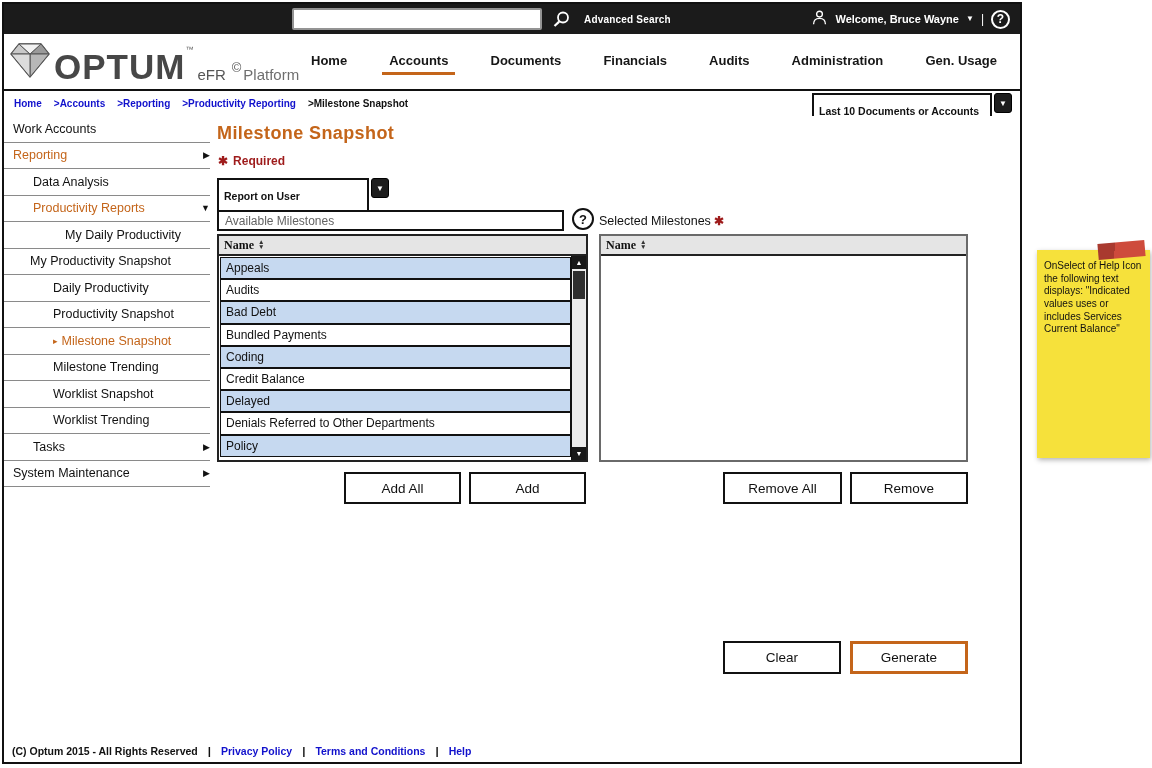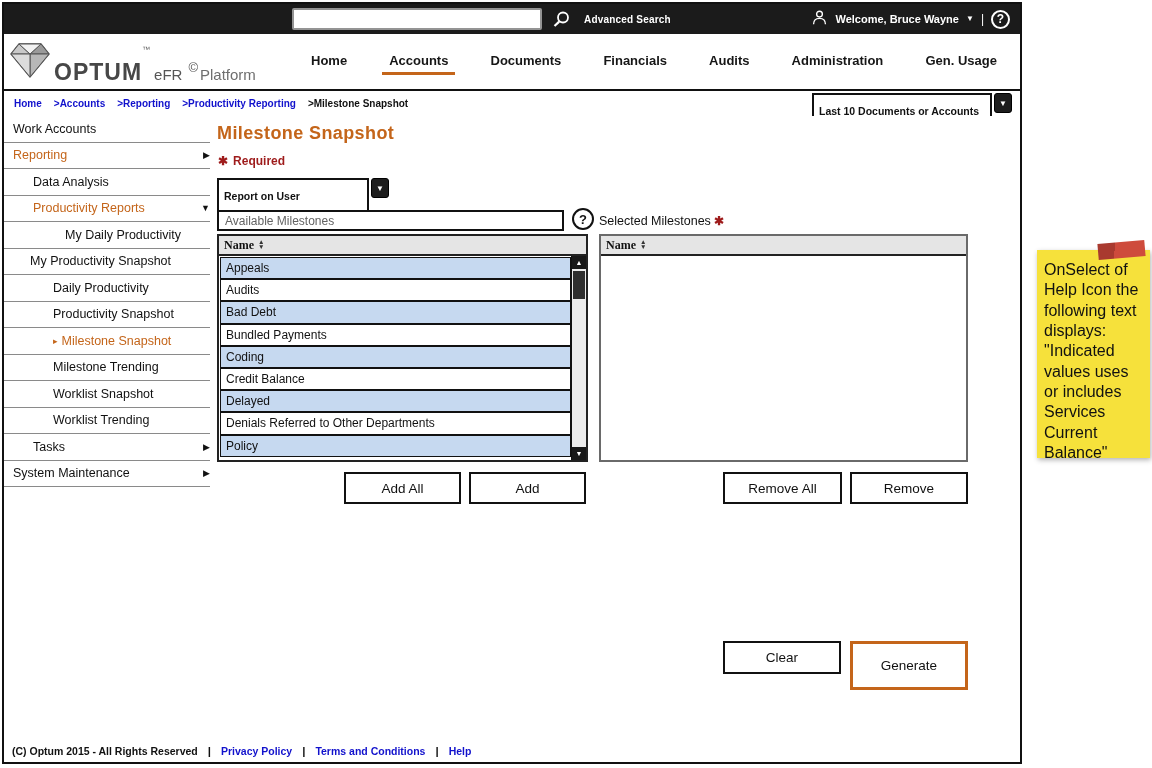--- a/index.html
+++ b/index.html
@@ -20,21 +20,21 @@
   .welcome { font-size:11px; font-weight:bold; }
   .caret-sm { font-size:8px; line-height:1; }
   .tb-divider { font-size:12px; }
   .help-circle { width:19px; height:19px; border:2px solid #fff; border-radius:50%;
     display:flex; align-items:center; justify-content:center; font-size:12px; font-weight:bold; color:#fff; }
 
   
   .header { position:relative; height:57px; border-bottom:2px solid #111; background:#fff; }
   .logo { position:absolute; left:6px; top:7px; display:flex; align-items:flex-end; }
   .logo-diamond { margin-right:4px; }
-  .logo-brand { font-size:23px; font-weight:bold; color:#474747; letter-spacing:1px; line-height:.92; }
+  .logo-brand { font-size:35px; font-weight:bold; color:#474747; letter-spacing:1px; line-height:.92; }
   .logo-tm { font-size:8px; color:#666; align-self:flex-start; margin-top:4px; }
   .logo-product { font-size:15px; color:#555; margin-left:4px; }
   .logo-copy { font-size:13px; color:#555; margin:0 2px 8px 6px; }
   .logo-platform { font-size:15px; color:#6e6e6e; }
   .main-nav { position:absolute; left:300px; right:16px; top:0; height:100%;
     display:flex; align-items:center; justify-content:space-between; }
   .nav-item { font-size:13px; font-weight:bold; color:#161616; padding:5px 7px 4px 7px;
     border-bottom:3.5px solid transparent; cursor:default; }
   .nav-item.active { border-bottom-color:var(--accent,#c4651a); }
 
@@ -96,36 +96,36 @@
   .sb-thumb { height:28px; background:#2e2e2e; margin:2px 1px; }
 
   
   .btn { position:absolute; background:#fff; border:2.5px solid #111; display:flex;
     align-items:center; justify-content:center; font-size:13.5px; color:#111; }
   .btn-add-all    { left:134px; top:356px; width:117px; height:32px; }
   .btn-add        { left:259px; top:356px; width:117px; height:32px; }
   .btn-remove-all { left:513px; top:356px; width:119px; height:32px; }
   .btn-remove     { left:640px; top:356px; width:118px; height:32px; }
   .btn-clear      { left:513px; top:525px; width:118px; height:33px; }
-  .btn-generate   { left:640px; top:525px; width:118px; height:49px;
+  .btn-generate   { left:640px; top:525px; width:118px; height:33px;
     border:3px solid var(--accent,#c4651a); }
 
   
   .footer { position:absolute; left:8px; bottom:5px; display:flex; align-items:center;
     gap:10px; font-size:10.5px; font-weight:bold; }
   .footer .sep { font-size:11.5px; color:#111; }
   .flink { color:var(--link-blue,#1111cc); }
 
   
   .sticky-note { position:absolute; left:1037px; top:250px; width:113px; height:208px;
     background:var(--note-yellow,#f6e13b); box-shadow:1px 2px 5px rgba(0,0,0,.3); }
   .note-tab { position:absolute; right:5px; top:-8px; width:47px; height:16px;
     background:linear-gradient(100deg,#a93a2f 0 36%,var(--note-tab-red,#ce4b3c) 36%);
     transform:rotate(-5deg); }
-  .note-text { padding:10px 7px; font-size:16px; line-height:1.27; color:#111; }
+  .note-text { padding:10px 7px; font-size:10px; line-height:1.27; color:#111; }
 </style>
 </head>
 <body>
 
 <div class="stage">
 
   <div class="app-window">
 
     <div class="topbar">
       <input class="search-input" value="" style="">

